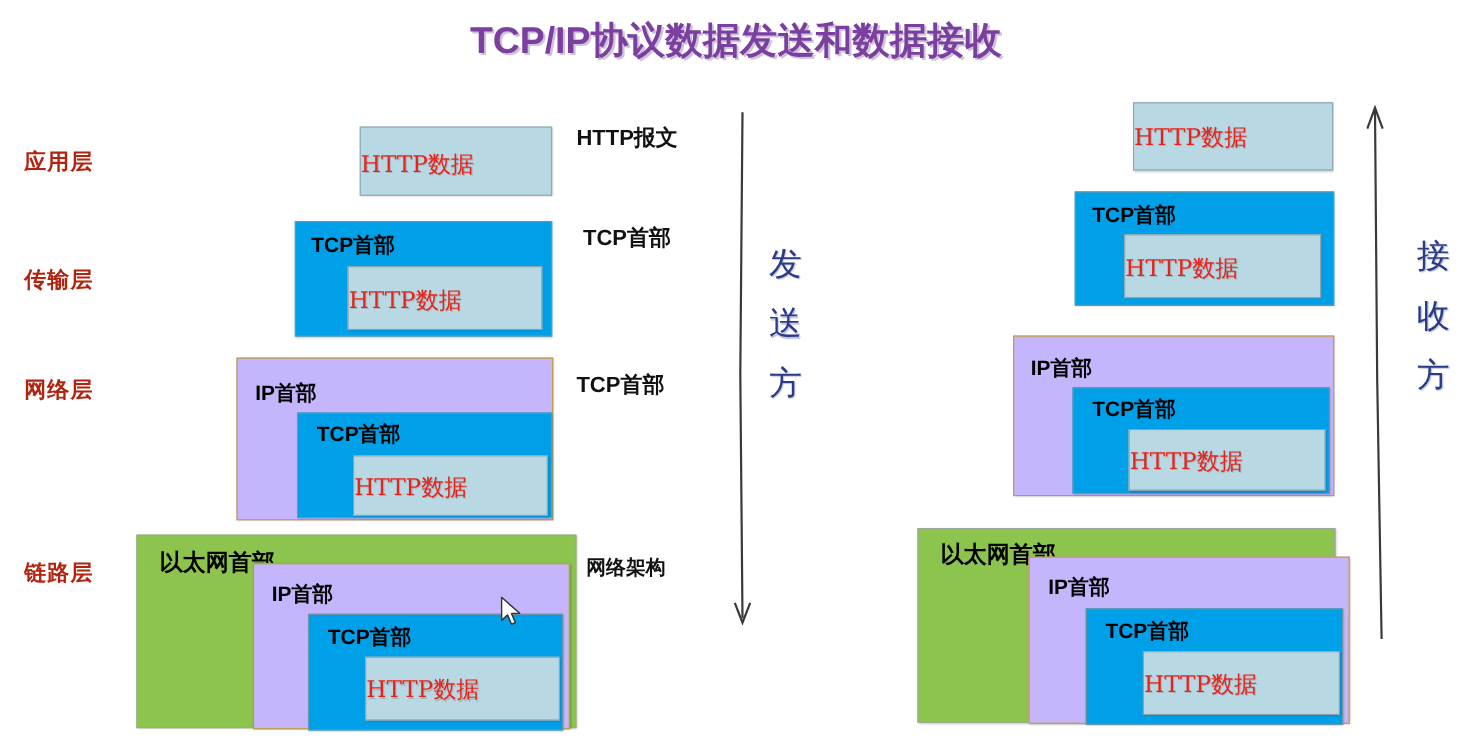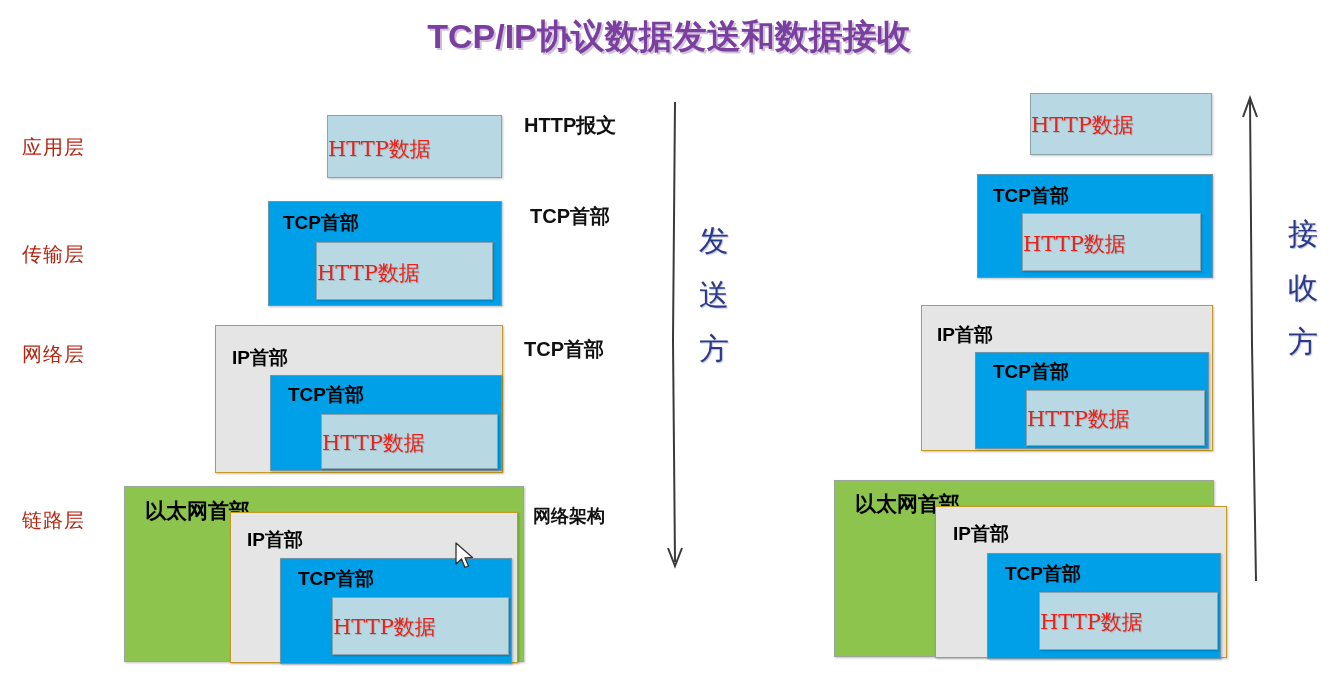--- a/index.html
+++ b/index.html
@@ -24,29 +24,29 @@
     text-shadow:2px 2px 0 rgba(120,80,150,.35);
     white-space:nowrap;
   }
 
   
   .layer-label{
     position:absolute;
     color:#b32410;
     font-family:"DejaVu Serif","Liberation Serif",serif;
     font-size:20px;
-    font-weight:normal;
+    font-weight:bold;
     letter-spacing:1px;
     white-space:nowrap;
   }
 
   
   .box{position:absolute;box-sizing:border-box;}
   .box-green{background:#8cc44e;border:1px solid #9aa69a;box-shadow:1px 1px 2px rgba(0,0,0,.25);}
-  .box-orange{background:#e5e5e5;border:1px solid #c59a22;box-shadow:1px 1px 2px rgba(0,0,0,.25);}
+  .box-orange{background:#c4b5fd;border:1px solid #c59a22;box-shadow:1px 1px 2px rgba(0,0,0,.25);}
   .box-blue{background:#00a0e8;border:1px solid #6f96a8;box-shadow:1px 1px 2px rgba(0,0,0,.25);}
   .box-lightblue{background:#b8d8e3;border:1px solid #8ca3ad;box-shadow:1px 1px 2px rgba(0,0,0,.22);}
 
   
   .hdr{
     position:absolute;
     font-size:19px;
     font-weight:bold;
     color:#000000;
     white-space:nowrap;

